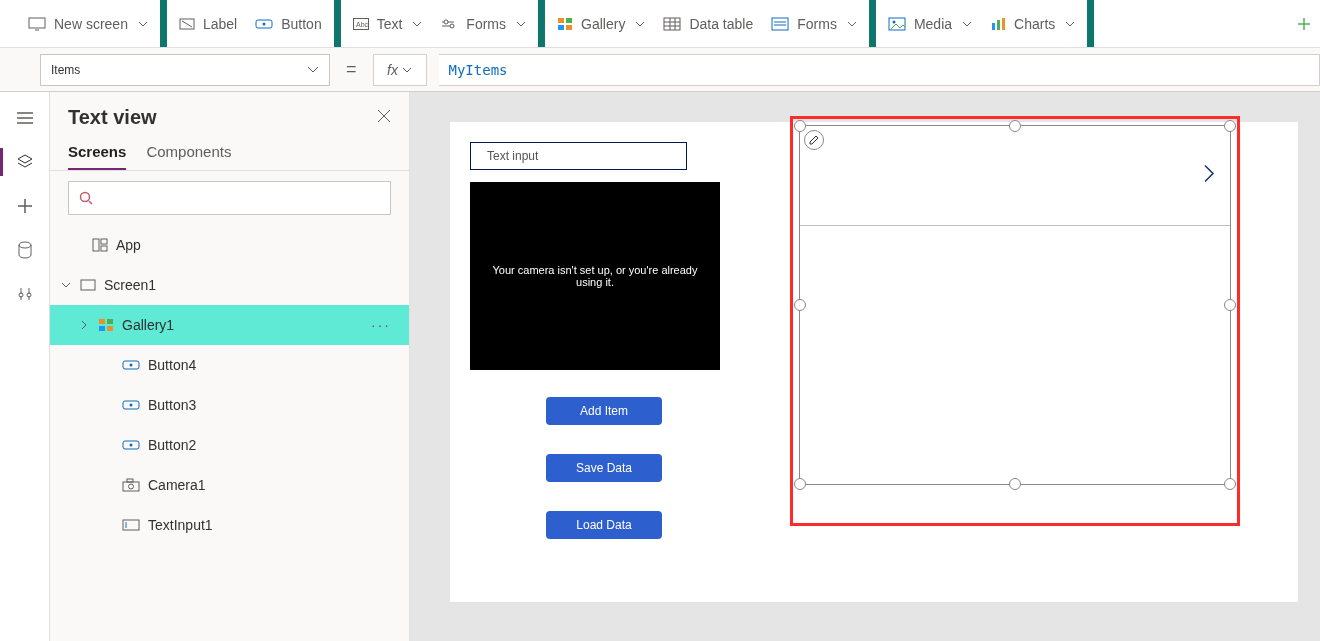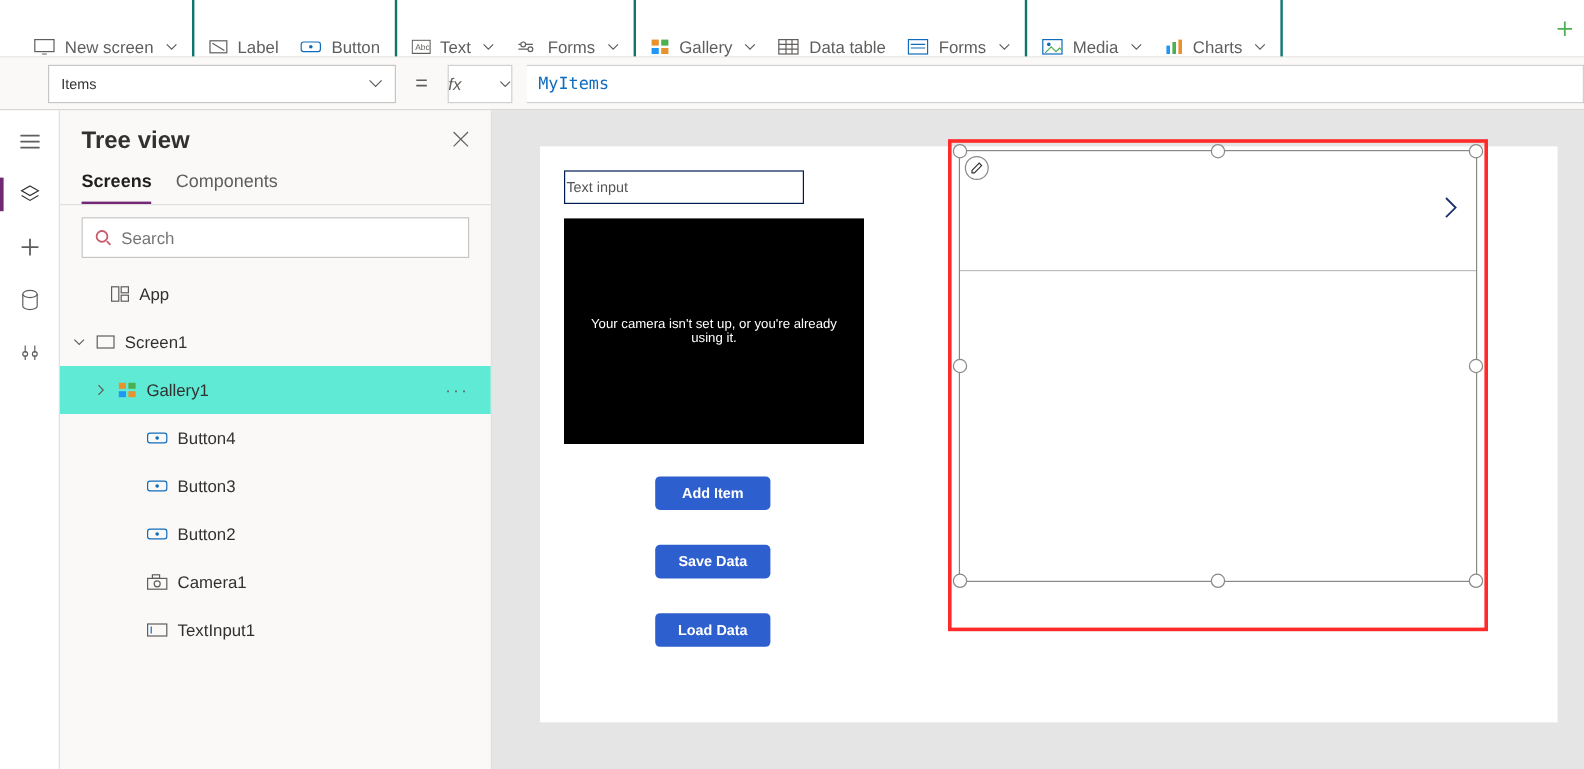--- a/index.html
+++ b/index.html
@@ -9,24 +9,24 @@
   .toolbar {
     display: flex;
     align-items: center;
     height: 48px;
     border-bottom: 1px solid #e1dfdd;
     background: #fff;
     padding-left: 8px;
   }
   .toolbar-group {
     display: flex;
-    align-items: flex-end;
+    align-items: center;
     height: 100%;
     padding: 0 12px;
-    border-right: 2px solid #0f766e;
+    border-right: 7px solid #0f766e;
     gap: 18px;
   }
   .toolbar-group:first-child { padding-left: 20px; }
   .toolbar-item {
     display: flex;
     align-items: center;
     gap: 8px;
     color: #605e5c;
     cursor: pointer;
     white-space: nowrap;
@@ -59,21 +59,21 @@
   }
   .equals { font-size: 18px; color: #605e5c; padding: 0 4px; }
   .fx-box {
     width: 54px;
     height: 32px;
     border: 1px solid #d2d0ce;
     border-right: 1px solid #d2d0ce;
     background: #fff;
     display: flex;
     align-items: center;
-    justify-content: space-between;
+    justify-content: center;
     gap: 4px;
     font-style: italic;
     color: #605e5c;
     cursor: pointer;
   }
   .formula-input {
     flex: 1;
     height: 32px;
     border: 1px solid #d2d0ce;
     border-left: none;
@@ -162,41 +162,41 @@
   }
   .screen-surface {
     width: 848px;
     height: 480px;
     background:#fff;
   }
   .screen-inner { position:relative; width:100%; height:100%; }
 
   .textinput-ctrl {
     position:absolute; left:20px; top:20px;
-    width:200px; height:28px;
+    width:217px; height:28px;
     border:1.5px solid #001b51;
     font-size:12px;
-    padding:0 1px;
+    padding:0 16px;
     display:flex; align-items:center;
     color:#555;
   }
   .camera-ctrl {
     position:absolute; left:20px; top:60px;
     width:250px; height:188px;
     background:#000; color:#fff;
     display:flex; align-items:center; justify-content:center;
     font-size:11px; text-align:center;
     padding:0 10px;
   }
   .app-btn {
     position:absolute; left:96px;
-    width:96px; height:28px;
+    width:116px; height:28px;
     background:#2d5fcf; color:#fff;
     border:none; border-radius:4px;
-    font-size:12px; font-weight:700;
+    font-size:12px; font-weight:400;
     cursor:pointer;
   }
   .b-add { top:275px; }
   .b-save { top:332px; }
   .b-load { top:389px; }
 
   
   .gallery-wrap {
     position:absolute;
     left:340px; top:-6px;
@@ -414,39 +414,38 @@
       <svg width="16" height="16">
           <path d="M4 2 V8 M12 2 V8 M4 14 V10 M12 14 V10" stroke="#605e5c"></path>
           <circle cx="4" cy="9" r="2" fill="none" stroke="#605e5c"></circle>
           <circle cx="12" cy="9" r="2" fill="none" stroke="#605e5c"></circle>
         </svg>
     </div>
   </div>
 
   <div class="tree-panel">
     <div class="tree-header">
-      <span class="tree-title">Tree view</span>
+      <span class="tree-title">Text view</span>
       <span style="cursor:pointer">
         <svg width="14" height="14">
             <line x1="1" y1="1" x2="13" y2="13" stroke="#605e5c"></line>
             <line x1="13" y1="1" x2="1" y2="13" stroke="#605e5c"></line>
           </svg>
       </span>
     </div>
     <div class="tree-tabs">
       <div class="tree-tab active"><span>Screens</span></div>
       <div class="tree-tab"><span>Components</span></div>
     </div>
     <div class="search-wrap">
       <div class="search-box">
         <svg width="14" height="14">
             <circle cx="6" cy="6" r="4.5" fill="none" stroke="#c85b6b" stroke-width="1.5"></circle>
             <line x1="10" y1="10" x2="13" y2="13" stroke="#c85b6b" stroke-width="1.5"></line>
           </svg>
-        <input placeholder="Search" style="">
       </div>
     </div>
     <div class="tree-list">
       <div class="tree-row">
         <span class="spacer1"></span>
         <svg width="16" height="14">
             <rect x="1" y="1" width="6" height="12" fill="none" stroke="#605e5c"></rect>
             <rect x="9" y="1" width="6" height="5" fill="none" stroke="#605e5c"></rect>
             <rect x="9" y="8" width="6" height="5" fill="none" stroke="#605e5c"></rect>
           </svg>

